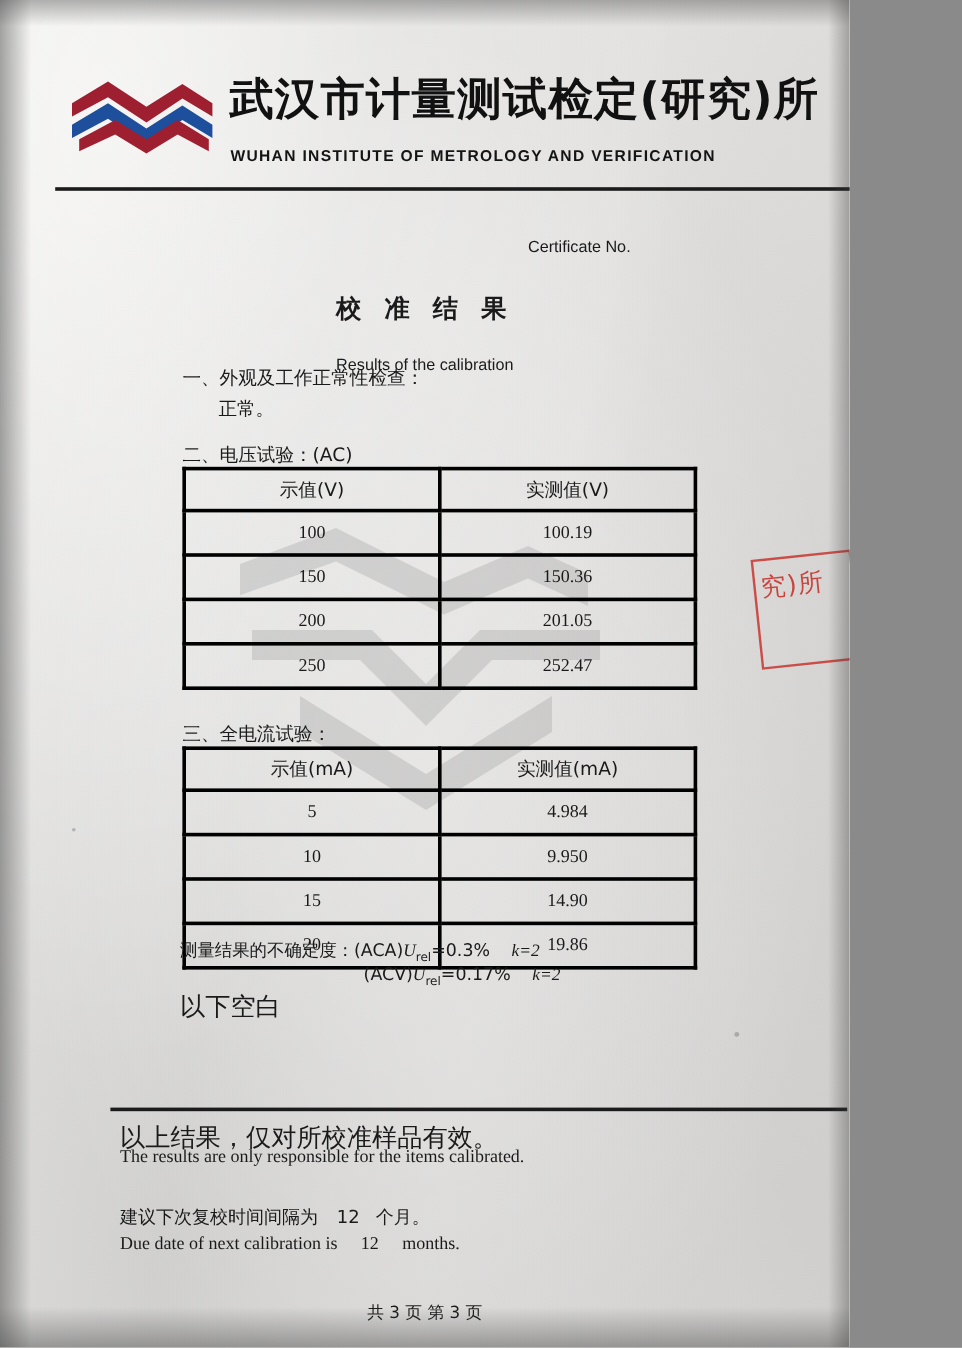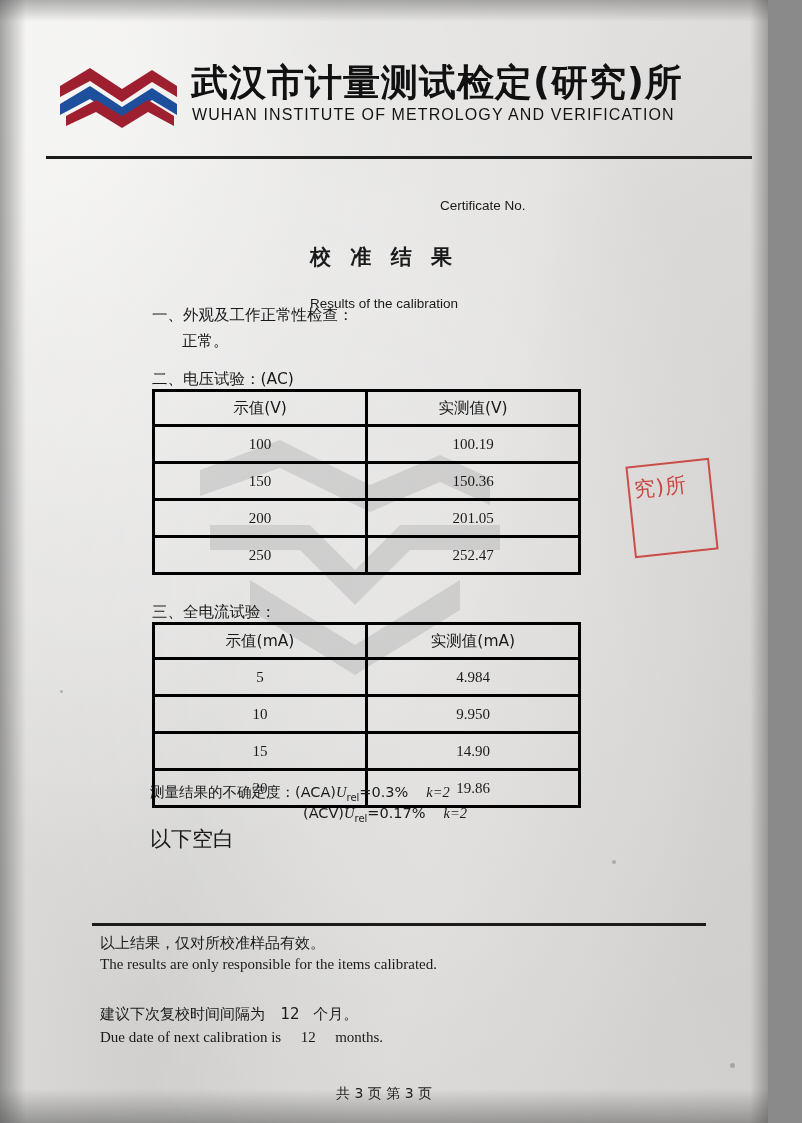--- a/index.html
+++ b/index.html
@@ -2,21 +2,21 @@
 <html><head>
 <meta charset="utf-8">
 <style>
   html, body {
     margin: 0;
     padding: 0;
     background: #8a8a8a;
   }
   .page {
     position: relative;
-    width: 768px;
+    width: 708px;
     height: 1123px;
     background: #ffffff;
     overflow: hidden;
     font-family: "Liberation Serif", serif;
     color: #1a1a1a;
   }
   
   .paper-noise {
     position: absolute;
     inset: 0;
@@ -87,24 +87,24 @@
     font-family: "DejaVu Sans", sans-serif;
     font-weight: bold;
     font-size: 37px;
     letter-spacing: 1px;
     color: #111;
     white-space: nowrap;
   }
   .org-en {
     position: absolute;
     left: 146px;
-    top: 48px;
+    top: 64px;
     font-family: "Liberation Sans", sans-serif;
-    font-weight: normal;
-    font-size: 16px;
+    font-weight: bold;
+    font-size: 13px;
     letter-spacing: 1.1px;
     color: #141414;
     white-space: nowrap;
   }
   .rule-top {
     position: absolute;
     left: 46px;
     top: 156px;
     width: 706px;
     height: 3px;
@@ -237,21 +237,21 @@
     top: 923px;
     width: 614px;
     height: 3px;
     background: #1b1b1b;
   }
   .foot-cn {
     position: absolute;
     left: 100px;
     top: 934px;
     font-family: "DejaVu Sans", sans-serif;
-    font-size: 15px;
+    font-size: 21px;
   }
   .foot-en {
     position: absolute;
     left: 100px;
     top: 956px;
     font-family: "Liberation Serif", serif;
     font-size: 15px;
   }
   .due-cn {
     position: absolute;

